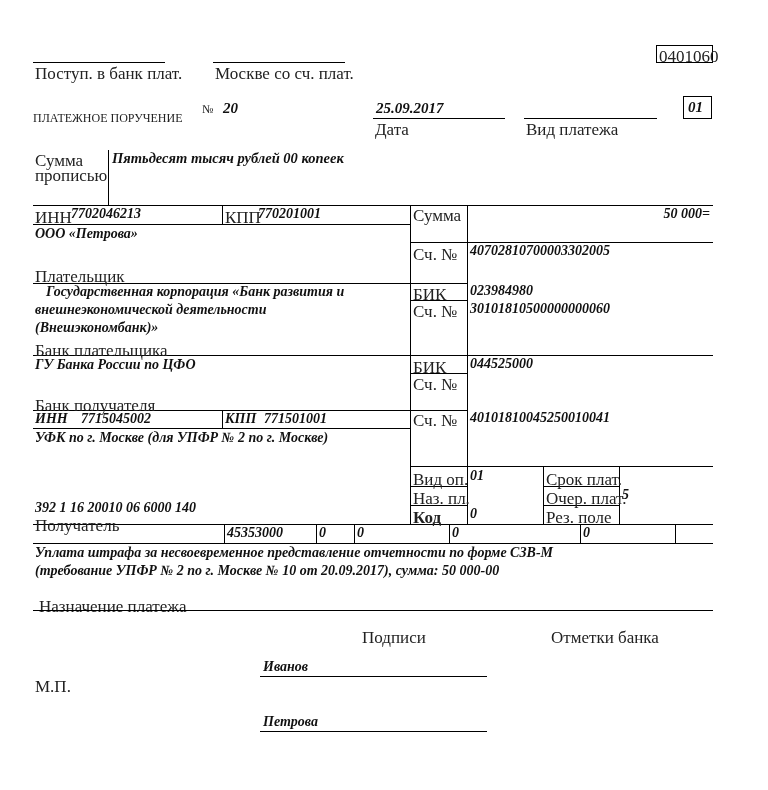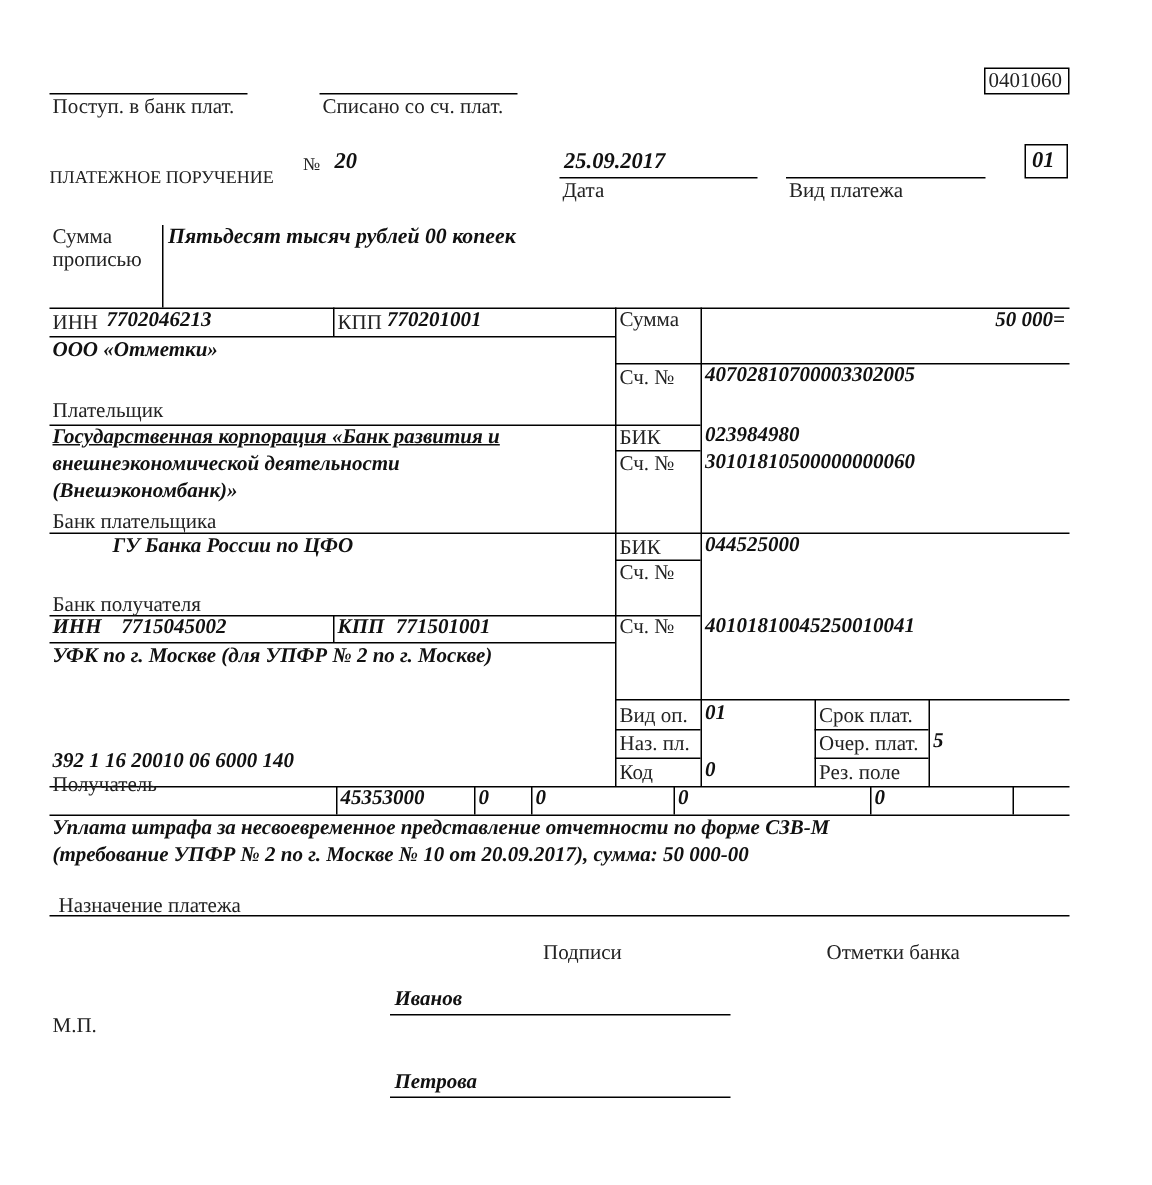--- a/index.html
+++ b/index.html
@@ -1,30 +1,30 @@
 <!DOCTYPE html>
 <html><head>
 <meta charset="utf-8">
 <style>
   html, body { margin:0; padding:0; background:#ffffff; }
   body { width:768px; height:790px; position:relative; overflow:hidden; font-family:"Liberation Serif", "DejaVu Serif", serif; color:#111; }
   .abs { position:absolute; }
-  .lbl { font-size:14px; color:#222; white-space:nowrap; }
+  .lbl { font-size:17px; color:#222; white-space:nowrap; }
   .val { font-size:14px; font-weight:bold; font-style:italic; white-space:nowrap; color:#111; }
   .hl { position:absolute; height:0; border-top:1.3px solid #000; }
   .vl { position:absolute; width:0; border-left:1.3px solid #000; }
   .box { position:absolute; border:1.3px solid #000; box-sizing:border-box; }
 </style>
 </head>
 <body>
 
 <div class="hl" style="left:33px;top:62px;width:132px;"></div>
 <div class="abs lbl" style="left:35px;top:64px;">Поступ. в банк плат.</div>
 <div class="hl" style="left:213px;top:62px;width:132px;"></div>
-<div class="abs lbl" style="left:215px;top:64px;">Списано со сч. плат.</div>
+<div class="abs lbl" style="left:215px;top:64px;">Москве со сч. плат.</div>
 
 <div class="box" style="left:656px;top:45px;width:57px;height:18px;"></div>
 <div class="abs lbl" style="left:659px;top:47px;">0401060</div>
 
 <div class="abs lbl" style="left:33px;top:84px;font-size:12px;margin-top:27px;">ПЛАТЕЖНОЕ ПОРУЧЕНИЕ</div>
 <div class="abs lbl" style="left:202px;top:102px;font-size:12px;">№</div>
 <div class="abs val" style="left:223px;top:100px;font-size:15px;">20</div>
 
 <div class="abs val" style="left:376px;top:100px;font-size:15px;">25.09.2017</div>
 <div class="hl" style="left:373px;top:118px;width:132px;"></div>
@@ -70,58 +70,58 @@
 <div class="vl" style="left:316px;top:524px;height:19px;"></div>
 <div class="vl" style="left:354px;top:524px;height:19px;"></div>
 <div class="vl" style="left:449px;top:524px;height:19px;"></div>
 <div class="vl" style="left:580px;top:524px;height:19px;"></div>
 <div class="vl" style="left:675px;top:524px;height:19px;"></div>
 
 <div class="abs lbl" style="left:35px;top:208px;">ИНН</div>
 <div class="abs val" style="left:71px;top:206px;">7702046213</div>
 <div class="abs lbl" style="left:225px;top:208px;">КПП</div>
 <div class="abs val" style="left:258px;top:206px;">770201001</div>
-<div class="abs val" style="left:35px;top:226px;">ООО «Отметки»</div>
+<div class="abs val" style="left:35px;top:226px;">ООО «Петрова»</div>
 <div class="abs lbl" style="left:35px;top:267px;">Плательщик</div>
 
 <div class="abs lbl" style="left:413px;top:206px;">Сумма</div>
 <div class="abs val" style="right:58px;top:206px;">50 000=</div>
 <div class="abs lbl" style="left:413px;top:245px;">Сч. №</div>
 <div class="abs val" style="left:470px;top:243px;">40702810700003302005</div>
 
-<div class="abs val" style="left:35px;top:284px;text-decoration:underline;">Государственная корпорация «Банк развития и</div>
+<div class="abs val" style="left:46px;top:284px;">Государственная корпорация «Банк развития и</div>
 <div class="abs val" style="left:35px;top:302px;">внешнеэкономической деятельности</div>
 <div class="abs val" style="left:35px;top:320px;">(Внешэкономбанк)»</div>
 <div class="abs lbl" style="left:35px;top:341px;">Банк плательщика</div>
 <div class="abs lbl" style="left:413px;top:285px;">БИК</div>
 <div class="abs val" style="left:470px;top:283px;">023984980</div>
 <div class="abs lbl" style="left:413px;top:302px;">Сч. №</div>
 <div class="abs val" style="left:470px;top:301px;">30101810500000000060</div>
 
-<div class="abs val" style="left:35px;top:357px;margin-left:40px;">ГУ Банка России по ЦФО</div>
+<div class="abs val" style="left:35px;top:357px;">ГУ Банка России по ЦФО</div>
 <div class="abs lbl" style="left:35px;top:396px;">Банк получателя</div>
 <div class="abs lbl" style="left:413px;top:358px;">БИК</div>
 <div class="abs val" style="left:470px;top:356px;">044525000</div>
 <div class="abs lbl" style="left:413px;top:375px;">Сч. №</div>
 <div class="abs val" style="left:470px;top:374px;"></div>
 
 <div class="abs val" style="left:35px;top:411px;">ИНН</div>
 <div class="abs val" style="left:81px;top:411px;">7715045002</div>
 <div class="abs val" style="left:225px;top:411px;">КПП</div>
 <div class="abs val" style="left:264px;top:411px;">771501001</div>
 <div class="abs val" style="left:35px;top:430px;">УФК по г. Москве (для УПФР № 2 по г. Москве)</div>
 <div class="abs lbl" style="left:35px;top:516px;">Получатель</div>
 <div class="abs lbl" style="left:413px;top:411px;">Сч. №</div>
 <div class="abs val" style="left:470px;top:410px;">40101810045250010041</div>
 
 <div class="abs lbl" style="left:413px;top:470px;">Вид оп.</div>
 <div class="abs val" style="left:470px;top:468px;">01</div>
 <div class="abs lbl" style="left:413px;top:489px;">Наз. пл.</div>
 <div class="abs val" style="left:470px;top:487px;"></div>
-<div class="abs lbl" style="left:413px;top:508px;">Код</div>
+<div class="abs lbl" style="left:413px;top:508px;font-weight:bold;">Код</div>
 <div class="abs val" style="left:470px;top:506px;">0</div>
 <div class="abs lbl" style="left:546px;top:470px;">Срок плат.</div>
 <div class="abs lbl" style="left:546px;top:489px;">Очер. плат.</div>
 <div class="abs val" style="left:622px;top:487px;">5</div>
 <div class="abs lbl" style="left:546px;top:508px;">Рез. поле</div>
 <div class="abs val" style="left:622px;top:506px;"></div>
 
 <div class="abs val" style="left:35px;top:500px;">392 1 16 20010 06 6000 140</div>
 <div class="abs val" style="left:227px;top:525px;">45353000</div>
 <div class="abs val" style="left:319px;top:525px;">0</div>

